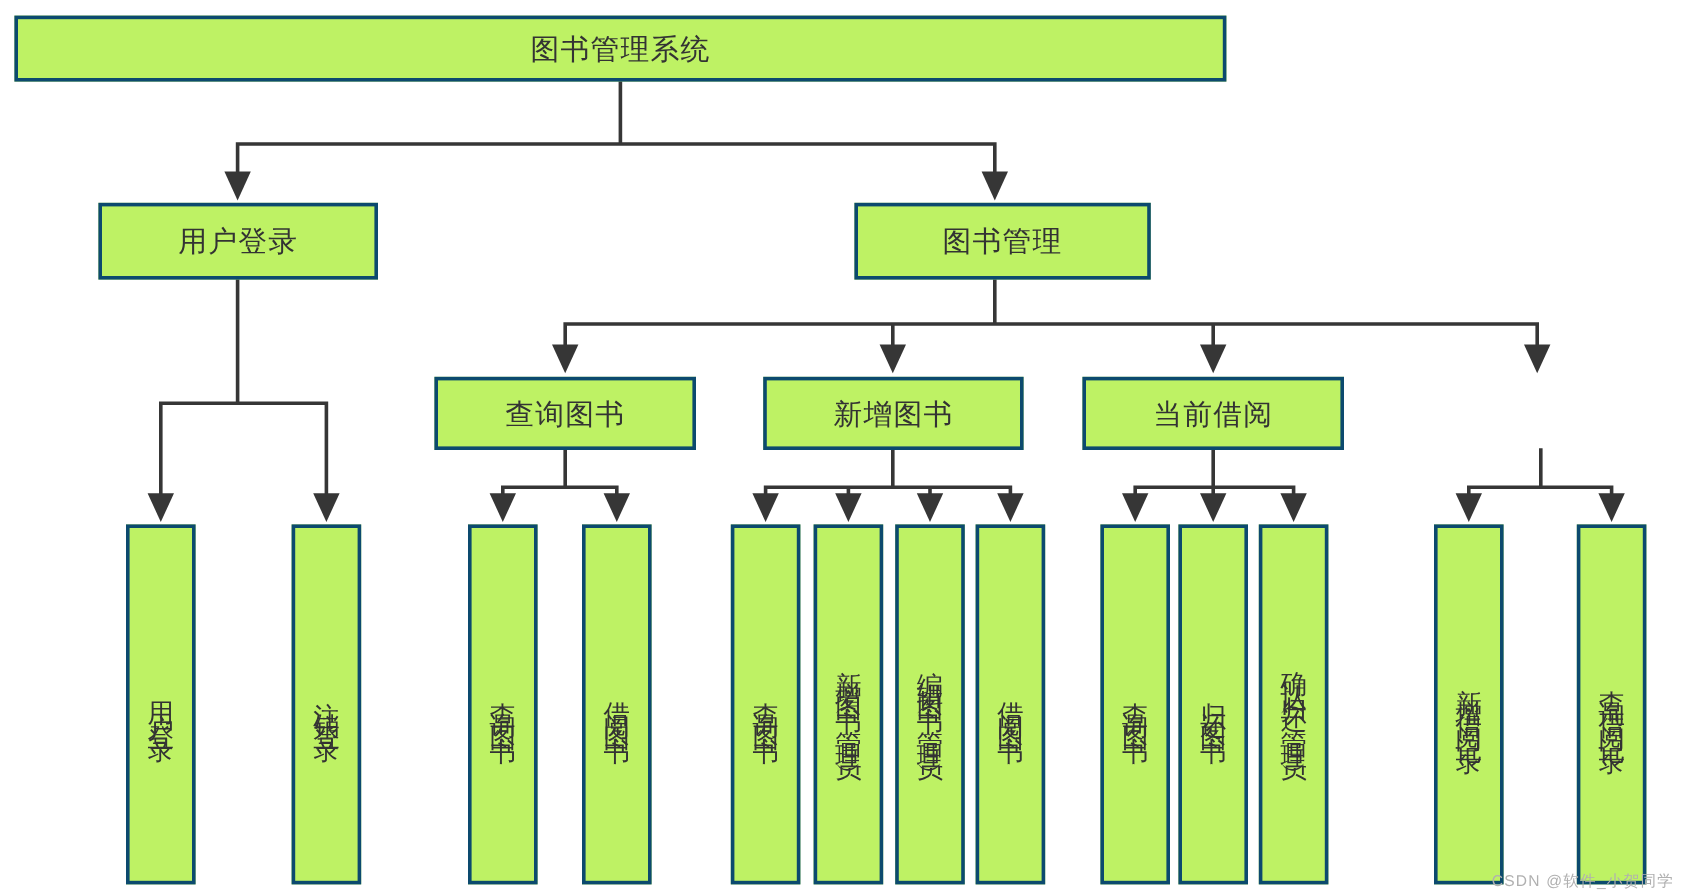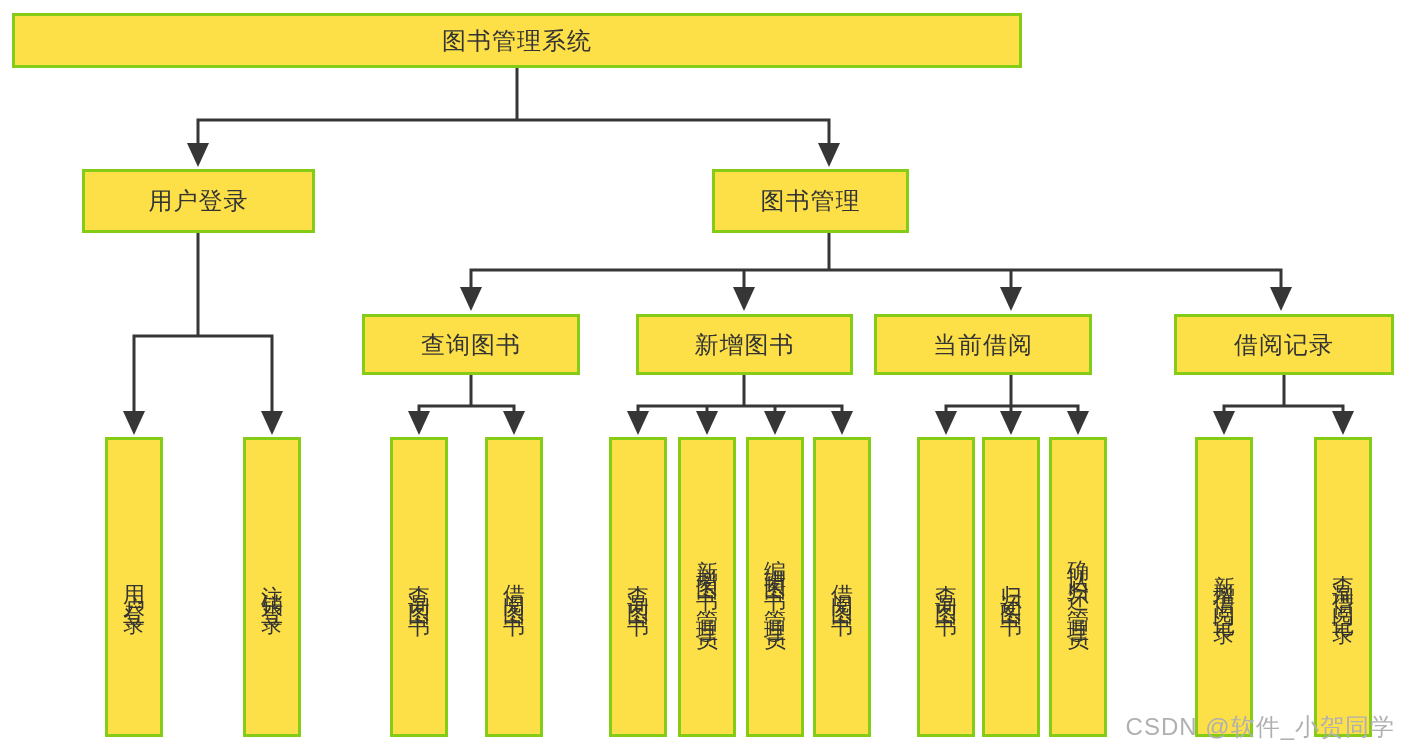--- a/index.html
+++ b/index.html
@@ -17,22 +17,22 @@
   }
   #connectors {
     position: absolute;
     left: 0;
     top: 0;
     z-index: 1;
   }
   .node {
     position: absolute;
     box-sizing: border-box;
-    background: #fde047;
-    border: 3px solid #84cc16;
+    background: #bef264;
+    border: 3px solid #0c4a6e;
     color: #333333;
     display: flex;
     align-items: center;
     justify-content: center;
     z-index: 2;
     text-align: center;
   }
   .node.h {
     font-size: 24px;
     letter-spacing: 1px;
@@ -42,21 +42,21 @@
     font-size: 22px;
     line-height: 1;
     writing-mode: vertical-rl;
     text-orientation: mixed;
     letter-spacing: 10px;
   }
   #watermark {
     position: absolute;
     right: 10px;
     bottom: 4px;
-    font-size: 24px;
+    font-size: 13px;
     color: #b0b0b0;
     z-index: 3;
     white-space: nowrap;
     letter-spacing: 1px;
   }
 </style>
 </head>
 <body>
 
 <div id="stage">
@@ -97,26 +97,25 @@
       <polygon points="1000,411 1022,411 1011,435"></polygon>
       <polygon points="1067,411 1089,411 1078,435"></polygon>
       <polygon points="1213,411 1235,411 1224,435"></polygon>
       <polygon points="1332,411 1354,411 1343,435"></polygon>
     </g>
   </svg>
 
   <div class="node h" style="left:12px; top:13px; width:1010px; height:55px">图书管理系统</div>
 
   <div class="node h" style="left:82px; top:169px; width:233px; height:64px">用户登录</div>
-  <div class="node h" style="left:712px; top:169px; width:197px; height:64px">图书管理</div>
+  <div class="node h" style="left:712px; top:169px; width:247px; height:64px">图书管理</div>
 
   <div class="node h" style="left:362px; top:314px; width:218px; height:61px">查询图书</div>
   <div class="node h" style="left:636px; top:314px; width:217px; height:61px">新增图书</div>
-  <div class="node h" style="left:874px; top:314px; width:218px; height:61px">当前借阅</div>
-  <div class="node h" style="left:1174px; top:314px; width:220px; height:61px">借阅记录</div>
+  <div class="node h" style="left:902px; top:314px; width:218px; height:61px">当前借阅</div>
 
   <div class="node v" style="left:105px; top:437px; width:58px; height:300px">用户登录</div>
   <div class="node v" style="left:243px; top:437px; width:58px; height:300px">注销登录</div>
 
   <div class="node v" style="left:390px; top:437px; width:58px; height:300px">查询图书</div>
   <div class="node v" style="left:485px; top:437px; width:58px; height:300px">借阅图书</div>
 
   <div class="node v" style="left:609px; top:437px; width:58px; height:300px">查询图书</div>
   <div class="node v" style="left:678px; top:437px; width:58px; height:300px">新增图书（管理员）</div>
   <div class="node v" style="left:746px; top:437px; width:58px; height:300px">编辑图书（管理员）</div>

